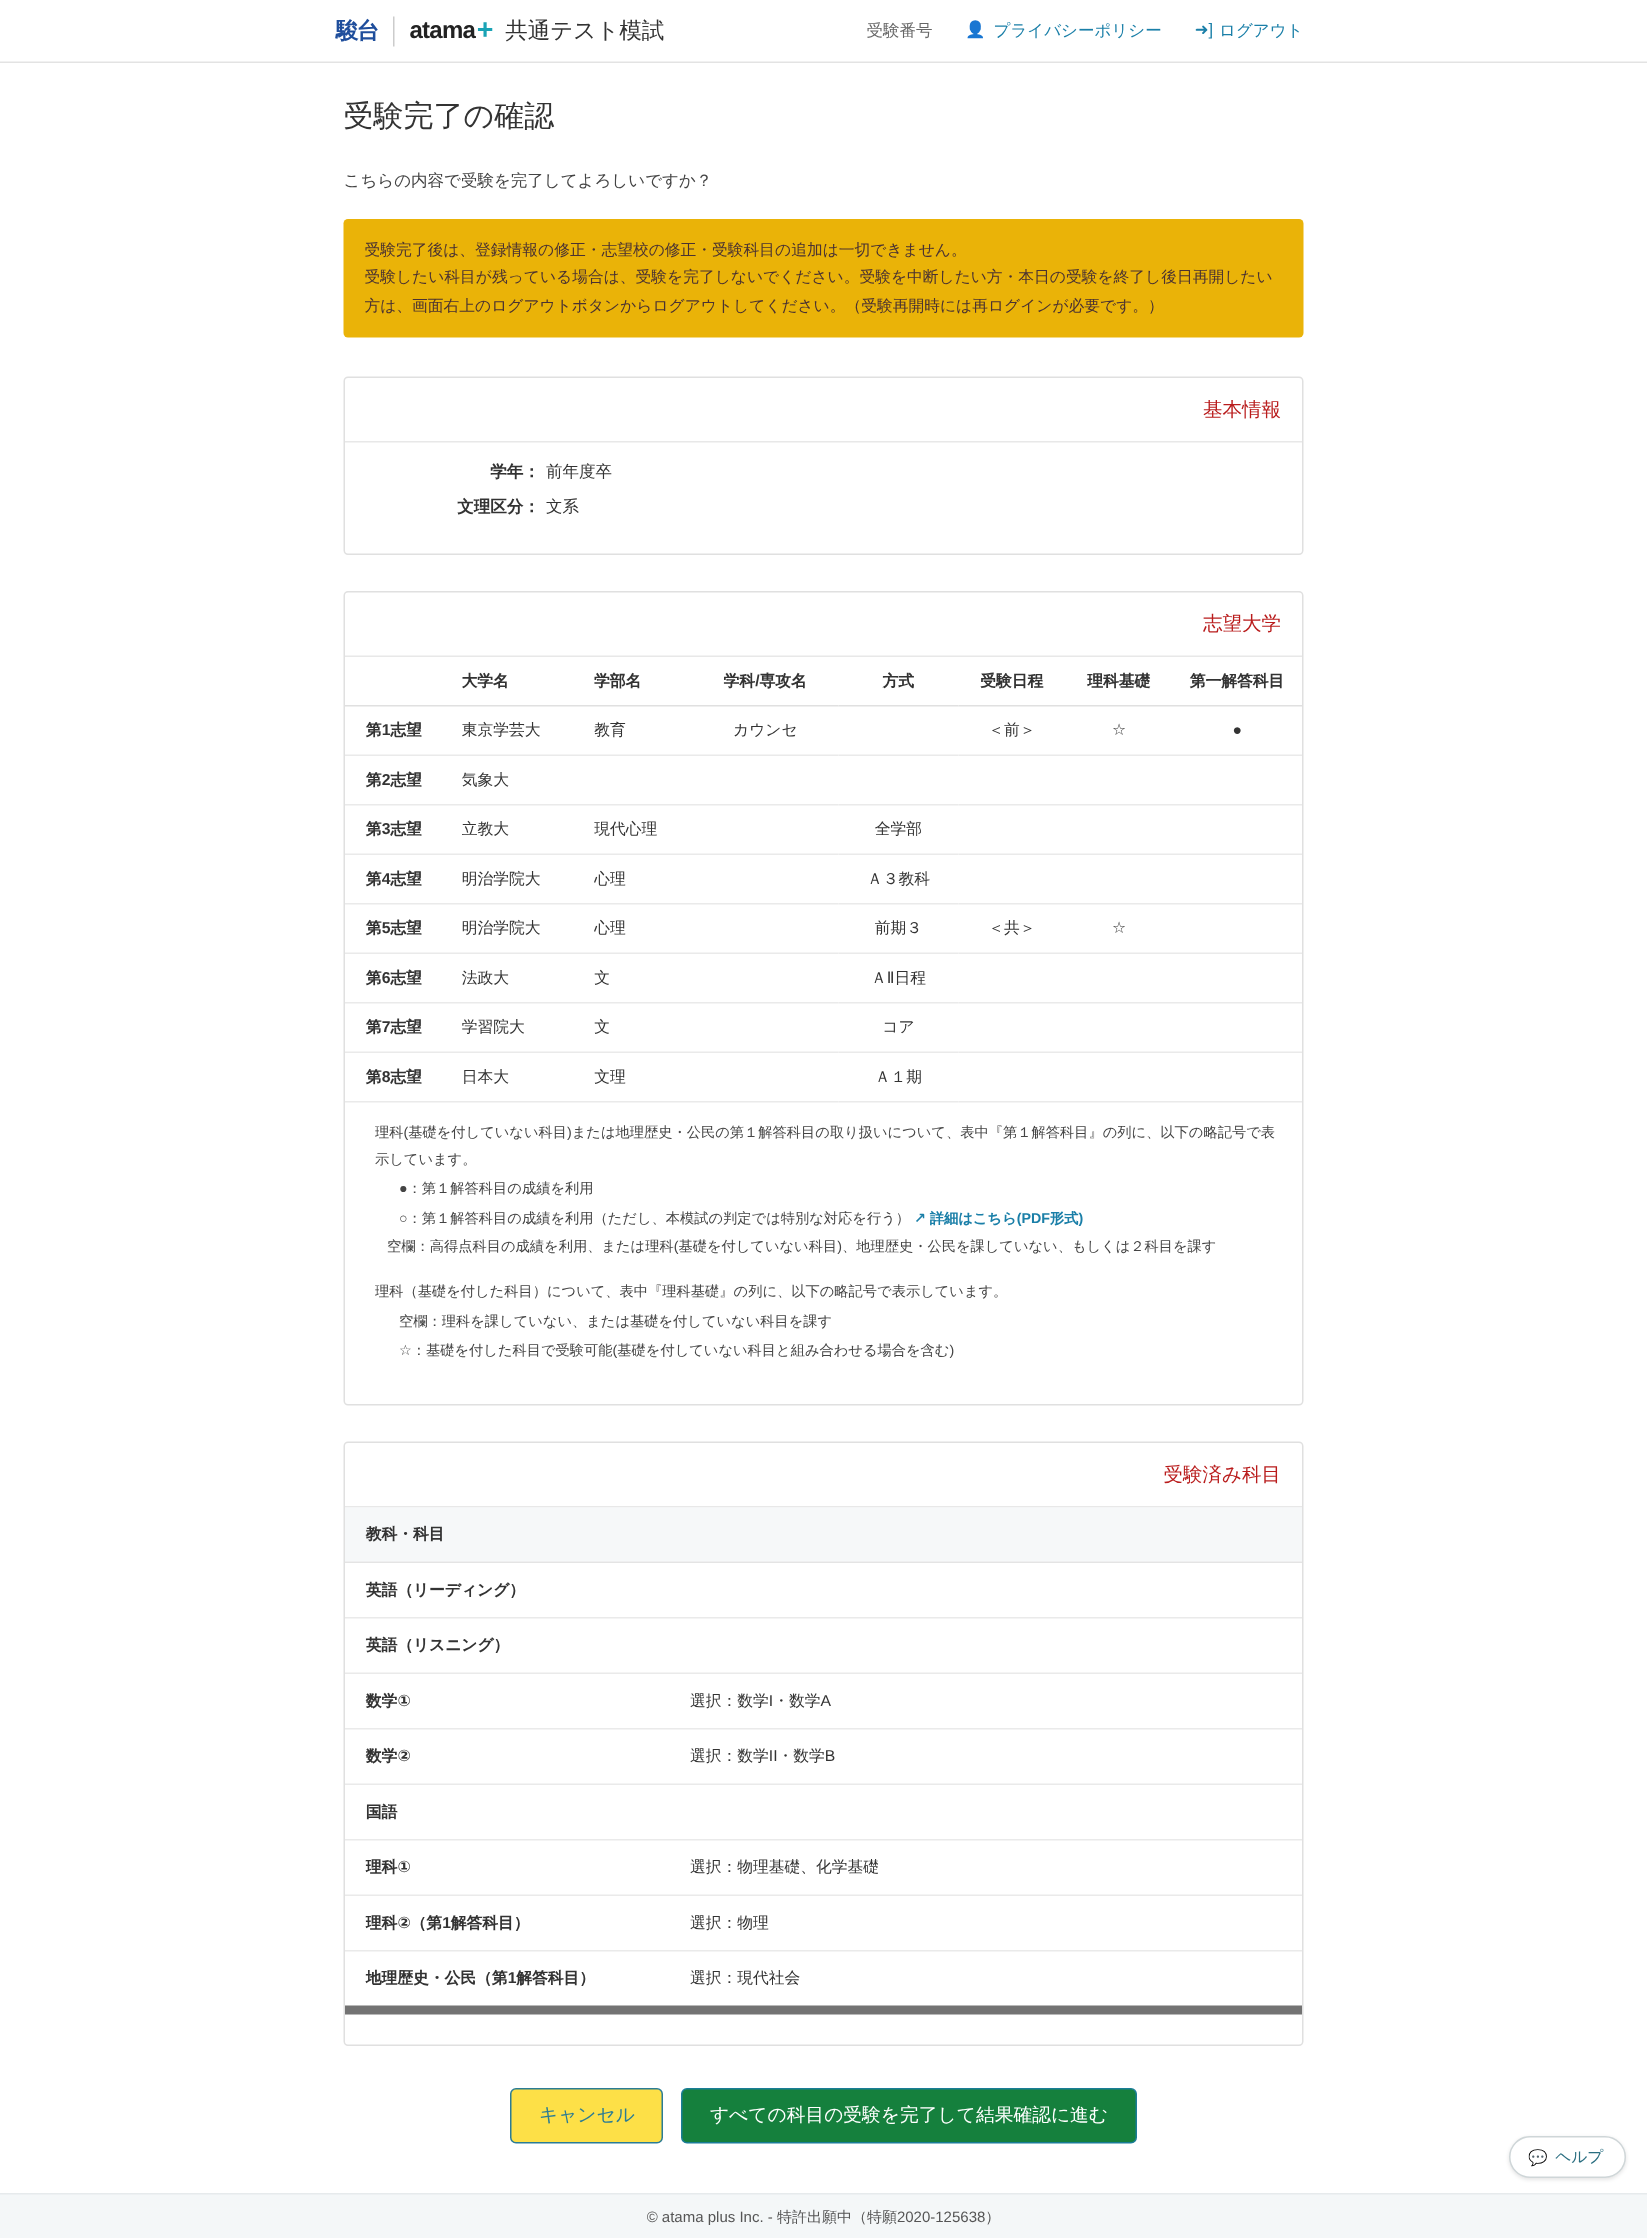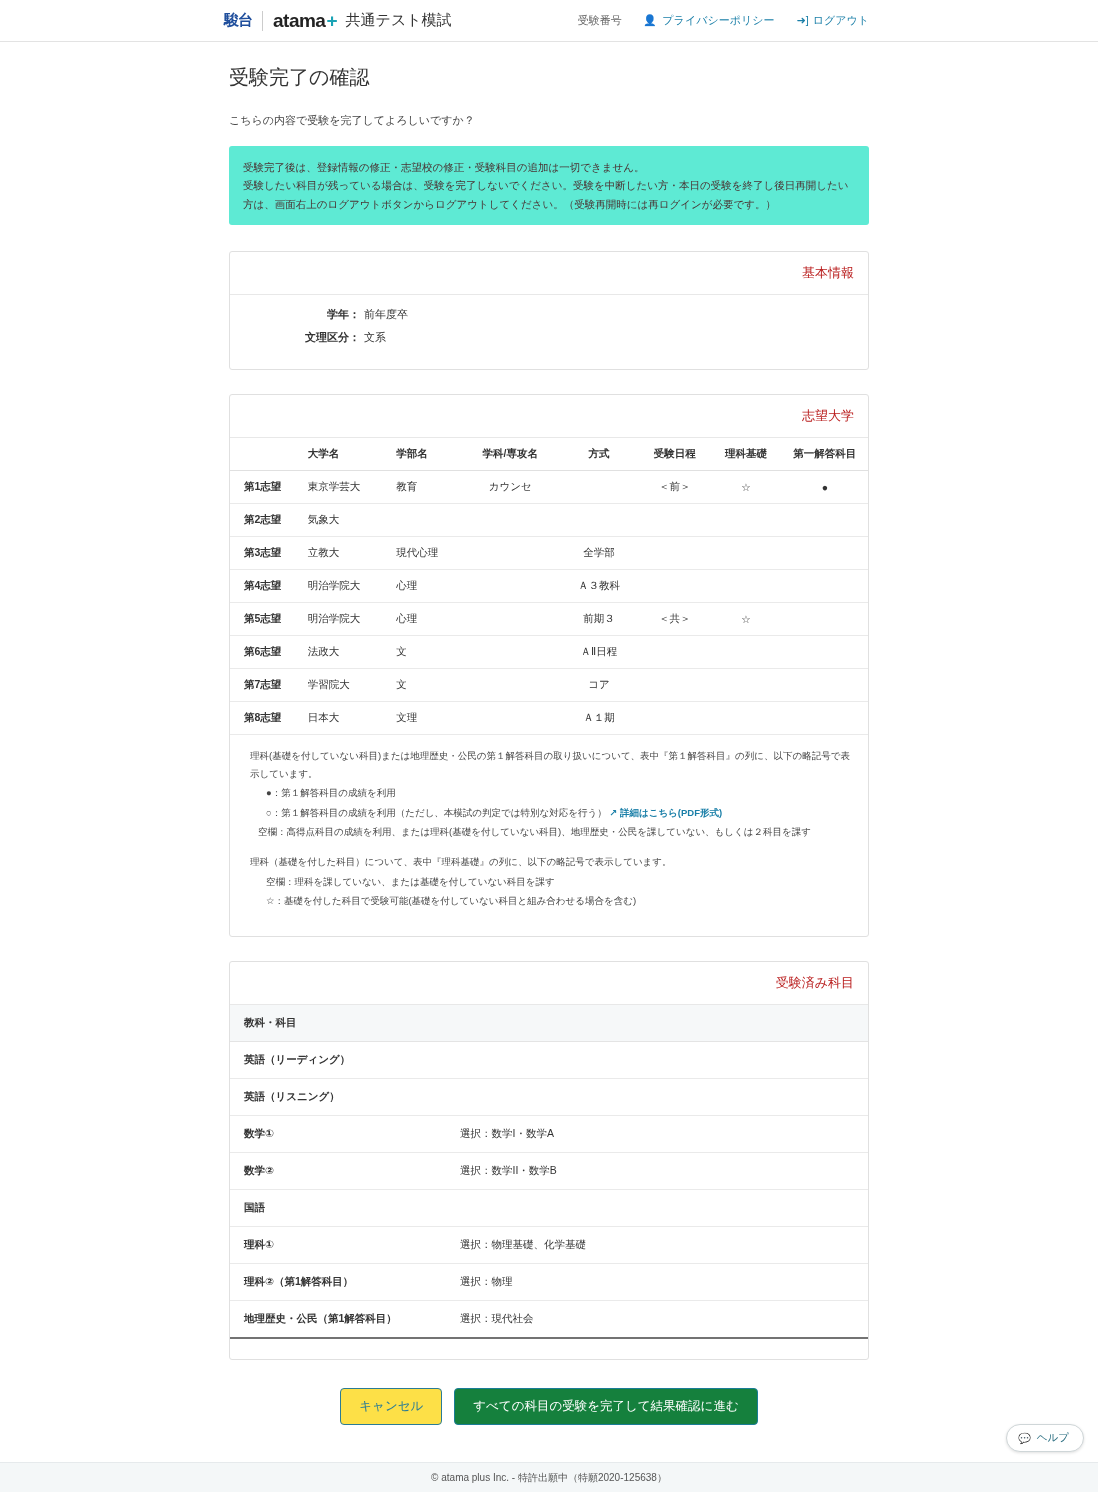--- a/index.html
+++ b/index.html
@@ -30,21 +30,21 @@
     color: #1f4e9c;
     letter-spacing: -1px;
   }
   .brand-divider {
     width: 1px;
     height: 20px;
     background: #cccccc;
     margin: 0 10px;
   }
   .brand-atama {
-    font-size: 19px;
+    font-size: 16px;
     font-weight: bold;
     color: #222;
     letter-spacing: -0.5px;
   }
   .brand-plus {
     color: #1aa3b5;
     font-size: 19px;
     font-weight: bold;
     margin-left: 1px;
   }
@@ -86,21 +86,21 @@
     margin: 0 0 22px 0;
   }
   .lead {
     font-size: 11px;
     color: #444;
     margin: 0 0 18px 0;
   }
 
   
   .alert {
-    background: #5eead4;
+    background: #eab308;
     border-radius: 3px;
     padding: 12px 14px;
     font-size: 10.5px;
     line-height: 1.75;
     color: #4a3232;
     margin-bottom: 26px;
   }
 
   
   .card {
@@ -184,21 +184,21 @@
     padding: 11px 14px;
     font-size: 10.5px;
   }
   .subj-table thead th {
     background: #f6f8f9;
     font-weight: bold;
     border-bottom: 1px solid #e4e4e4;
   }
   .subj-table td.sname { font-weight: bold; width: 216px; }
   .subj-table td.schoice { color: #333; }
-  .subj-table tr:last-child td { border-bottom: 2px solid #737373; }
+  .subj-table tr:last-child td { border-bottom: 6px solid #737373; }
   .subj-spacer { height: 20px; }
 
   
   .actions {
     display: flex;
     justify-content: center;
     gap: 12px;
     margin-top: 28px;
     margin-bottom: 40px;
   }

